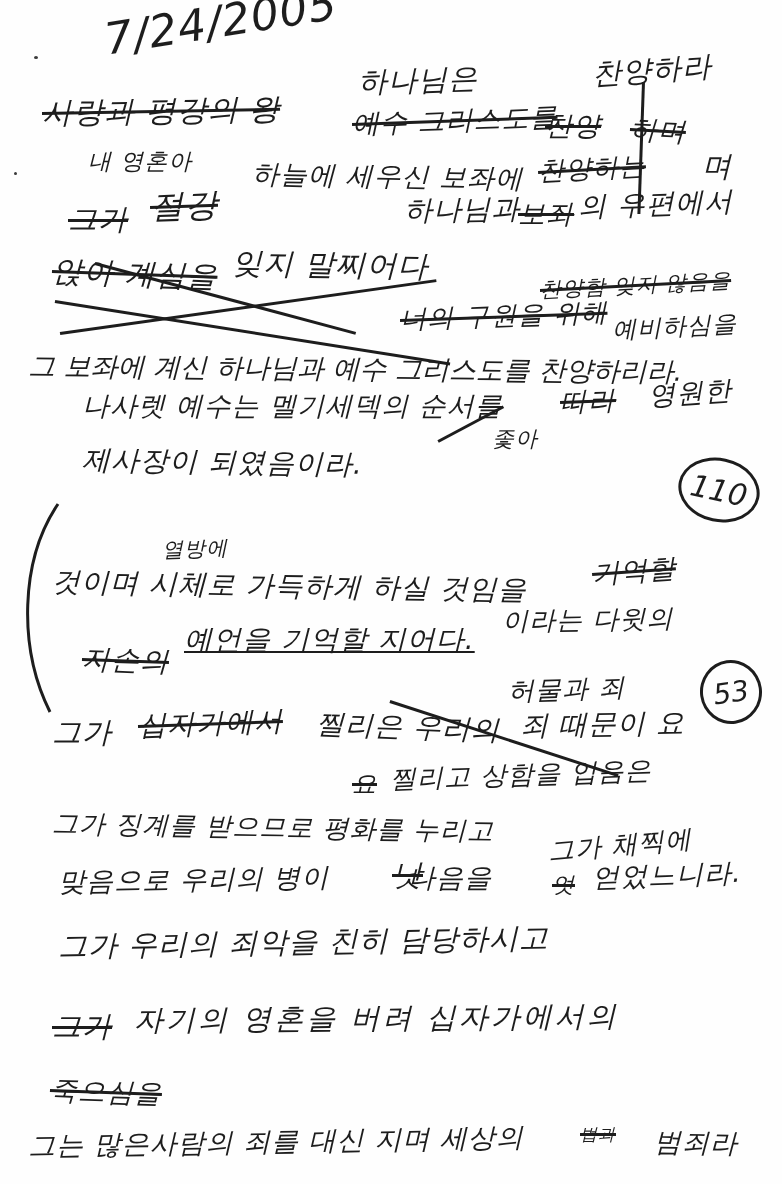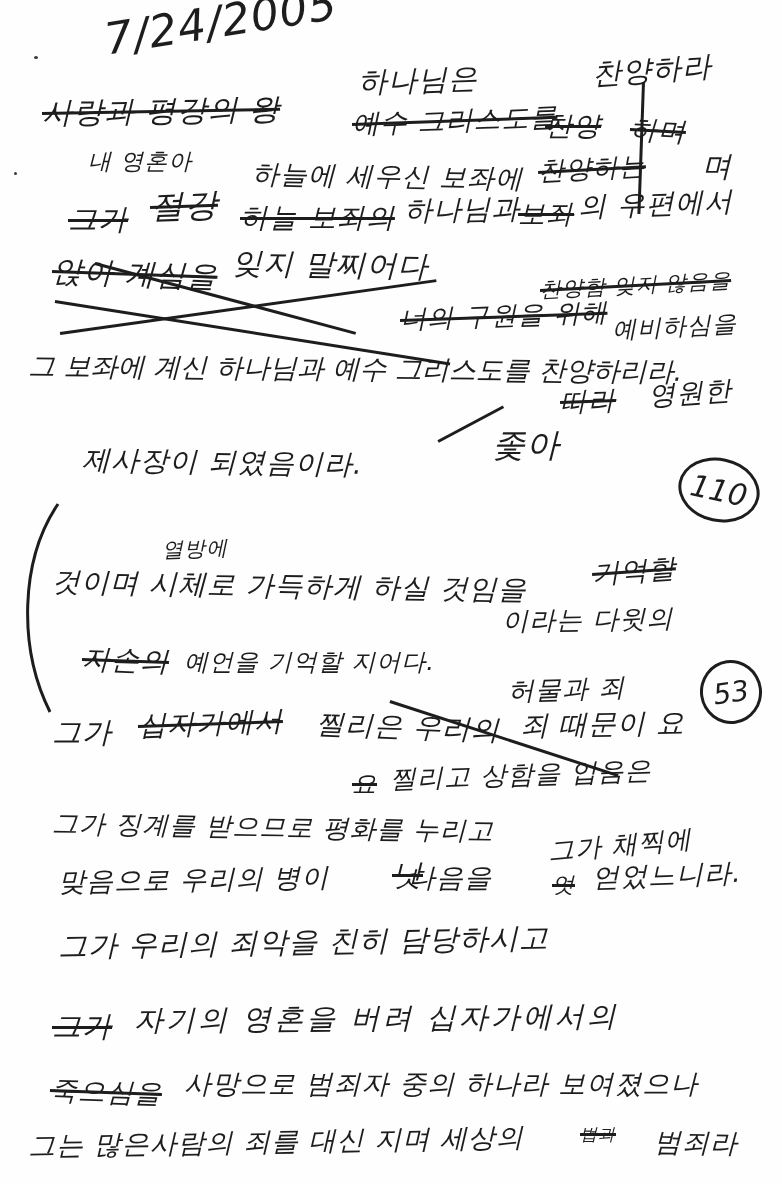--- a/index.html
+++ b/index.html
@@ -69,62 +69,62 @@
   <span class="hw struck" style="left:630px;top:115px;font-size:27px;transform:rotate(3deg);">하며</span>
   <div class="vstroke" style="left:642px;top:82px;height:132px;transform:rotate(2deg);"></div>
 
   <span class="hw" style="left:88px;top:150px;font-size:23px;">내 영혼아</span>
   <span class="hw" style="left:252px;top:160px;font-size:27px;transform:rotate(1deg);">하늘에 세우신 보좌에</span>
   <span class="hw struck" style="left:538px;top:158px;font-size:26px;transform:rotate(-3deg);">찬양하는</span>
   <span class="hw" style="left:702px;top:152px;font-size:29px;">며</span>
 
   <span class="hw struck" style="left:68px;top:205px;font-size:29px;">그가</span>
   <span class="hw struck" style="left:150px;top:190px;font-size:33px;transform:rotate(-2deg);">절강</span>
-  <span class="hw struck" style="left:240px;top:204px;font-size:28px;">하늘 보좌의</span>
   <span class="hw" style="left:404px;top:197px;font-size:28px;transform:rotate(-1deg);">하나님과</span>
   <span class="hw struck" style="left:518px;top:200px;font-size:27px;">보좌</span>
   <span class="hw" style="left:578px;top:193px;font-size:28px;transform:rotate(-2deg);">의 우편에서</span>
 
   <span class="hw struck" style="left:52px;top:256px;font-size:30px;transform:rotate(2deg);">앉아 계심을</span>
   <span class="hw" style="left:232px;top:248px;font-size:30px;transform:rotate(1deg);">잊지 말찌어다</span>
   <span class="hw struck" style="left:540px;top:280px;font-size:21px;transform:rotate(-3deg);">찬양함 잊지 않음을</span>
 
   <div class="stroke" style="left:55px;top:300px;width:400px;transform:rotate(9deg);"></div>
   <div class="stroke" style="left:60px;top:332px;width:380px;transform:rotate(-8deg);"></div>
   <div class="stroke" style="left:95px;top:262px;width:270px;transform:rotate(15deg);"></div>
 
   <span class="hw struck" style="left:400px;top:306px;font-size:26px;transform:rotate(-2deg);">너의 구원을 위해</span>
   <span class="hw" style="left:612px;top:318px;font-size:24px;transform:rotate(-3deg);">예비하심을</span>
 
   <span class="hw" style="left:28px;top:352px;font-size:27px;letter-spacing:0;transform:rotate(0.5deg);">그 보좌에 계신 하나님과 예수 그리스도를 찬양하리라.</span>
 
+  <span class="hw" style="left:82px;top:392px;font-size:27px;">나사렛 예수는 멜기세덱의 순서를</span>
   <span class="hw struck" style="left:560px;top:388px;font-size:27px;transform:rotate(-2deg);">따라</span>
   <span class="hw" style="left:648px;top:382px;font-size:27px;transform:rotate(-4deg);">영원한</span>
-  <span class="hw" style="left:492px;top:428px;font-size:33px;">좇아</span>
+  <span class="hw" style="left:492px;top:428px;font-size:22px;">좇아</span>
   <div class="stroke" style="left:438px;top:440px;width:74px;transform:rotate(-28deg);"></div>
 
   <span class="hw" style="left:82px;top:446px;font-size:28px;transform:rotate(1deg);">제사장이 되였음이라.</span>
 
   <div class="circle" style="left:678px;top:458px;width:76px;height:58px;font-size:30px;transform:rotate(12deg);">
     <span>110</span>
   </div>
 
   <svg style="position:absolute;left:14px;top:498px;" width="52" height="220">
     <path d="M44,6 C6,62 4,150 36,214" stroke="#1d1d1d" stroke-width="3" fill="none"></path>
   </svg>
 
 
   <span class="hw" style="left:162px;top:540px;font-size:21px;transform:rotate(-2deg);">열방에</span>
   <span class="hw" style="left:52px;top:568px;font-size:28px;transform:rotate(1deg);">것이며 시체로 가득하게 하실 것임을</span>
   <span class="hw struck" style="left:592px;top:560px;font-size:27px;transform:rotate(-4deg);">기억할</span>
 
   <span class="hw" style="left:502px;top:608px;font-size:26px;transform:rotate(-1deg);">이라는 다윗의</span>
 
   <span class="hw struck" style="left:82px;top:645px;font-size:28px;transform:rotate(2deg);">자손의</span>
-  <span class="hw" style="left:184px;top:650px;font-size:24px;">예언을 기억할 지어다.</span>
+  <span class="hw" style="left:184px;top:626px;font-size:28px;text-decoration:underline;">예언을 기억할 지어다.</span>
 
   <span class="hw" style="left:508px;top:678px;font-size:26px;transform:rotate(-2deg);">허물과 죄</span>
   <div class="circle" style="left:700px;top:660px;width:56px;height:58px;font-size:28px;transform:rotate(-8deg);">
     <span>53</span>
   </div>
 
   <span class="hw" style="left:52px;top:718px;font-size:29px;">그가</span>
   <span class="hw struck" style="left:138px;top:712px;font-size:28px;transform:rotate(-2deg);">십자가에서</span>
   <span class="hw" style="left:316px;top:710px;font-size:28px;transform:rotate(2deg);">찔리은 우리의</span>
   <span class="hw" style="left:520px;top:712px;font-size:28px;transform:rotate(-1deg);">죄 때문이 요</span>
@@ -141,19 +141,18 @@
   <span class="hw" style="left:408px;top:864px;font-size:27px;">나음을</span>
   <span class="hw struck" style="left:552px;top:874px;font-size:22px;">엇</span>
   <span class="hw" style="left:592px;top:864px;font-size:27px;transform:rotate(-2deg);">얻었느니라.</span>
 
   <span class="hw" style="left:58px;top:932px;font-size:29px;transform:rotate(-1deg);">그가 우리의 죄악을 친히 담당하시고</span>
 
   <span class="hw struck" style="left:52px;top:1012px;font-size:29px;">그가</span>
   <span class="hw" style="left:134px;top:1006px;font-size:29px;letter-spacing:3px;transform:rotate(-0.5deg);">자기의 영혼을 버려 십자가에서의</span>
 
   <span class="hw struck" style="left:50px;top:1076px;font-size:27px;transform:rotate(2deg);">죽으심을</span>
-  <span class="hw" style="left:184px;top:1070px;font-size:27px;">사망으로 범죄자 중의 하나라 보여졌으나</span>
 
   <span class="hw" style="left:28px;top:1132px;font-size:27px;transform:rotate(-1deg);">그는 많은사람의 죄를 대신 지며 세상의</span>
   <span class="hw struck" style="left:580px;top:1126px;font-size:17px;">법과</span>
   <span class="hw" style="left:654px;top:1128px;font-size:27px;transform:rotate(1deg);">범죄라</span>
 
 </div>
 
 </body></html>

